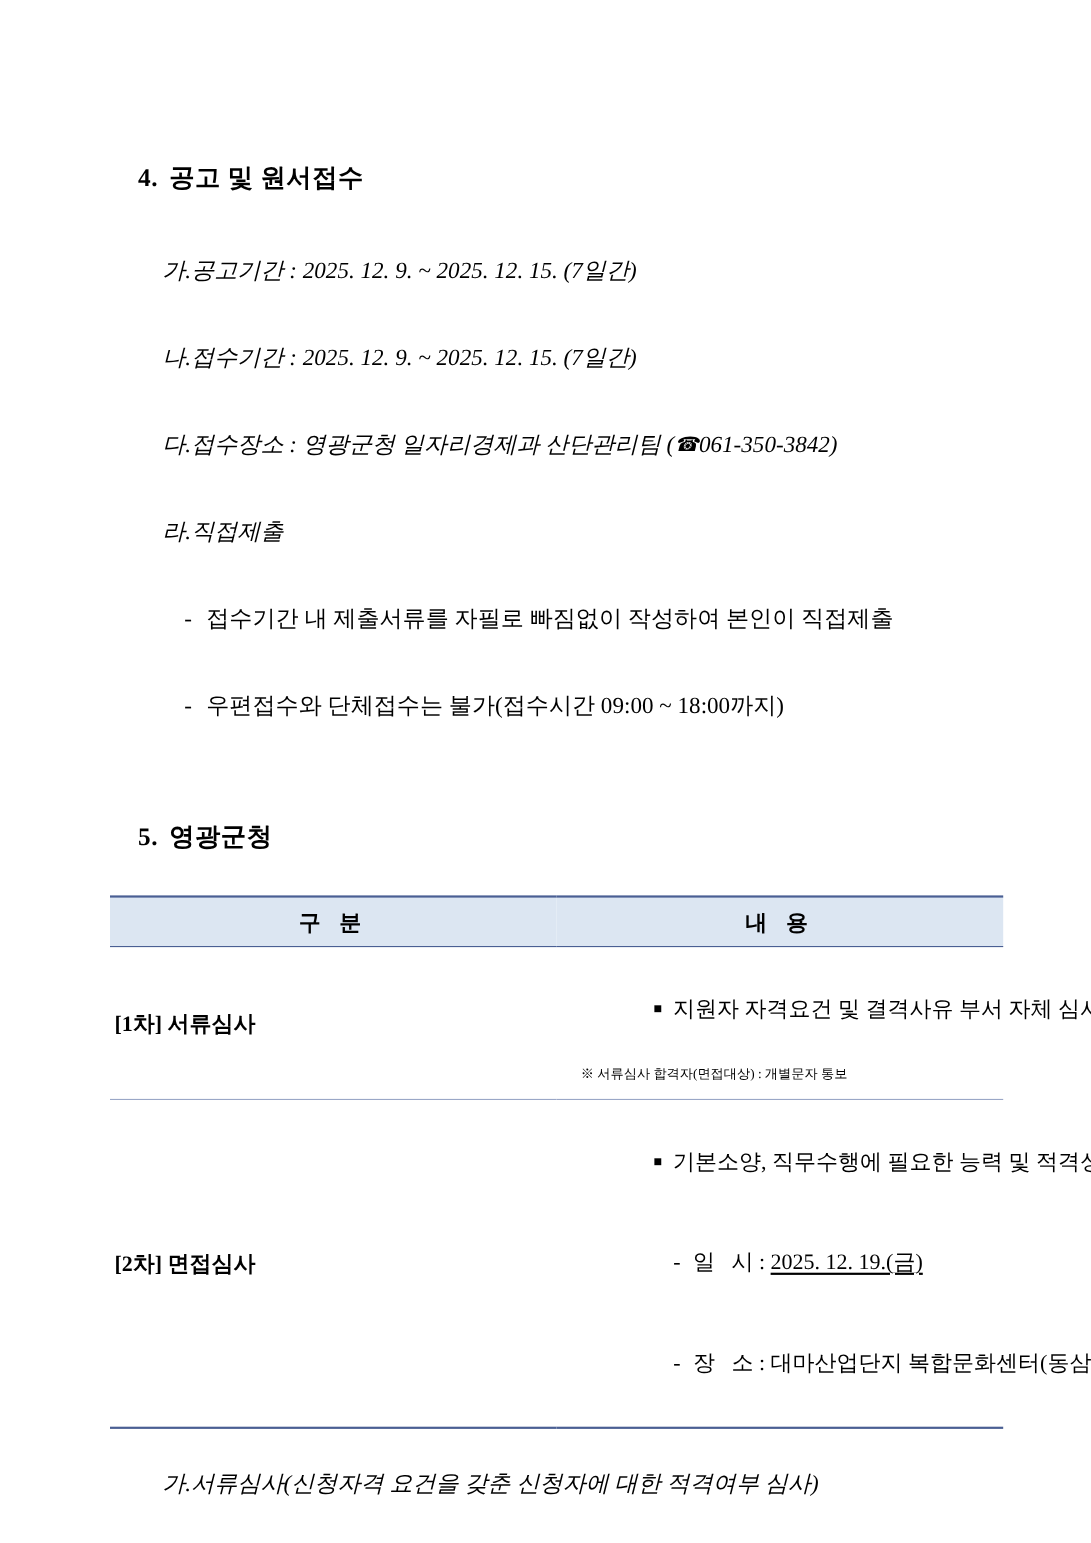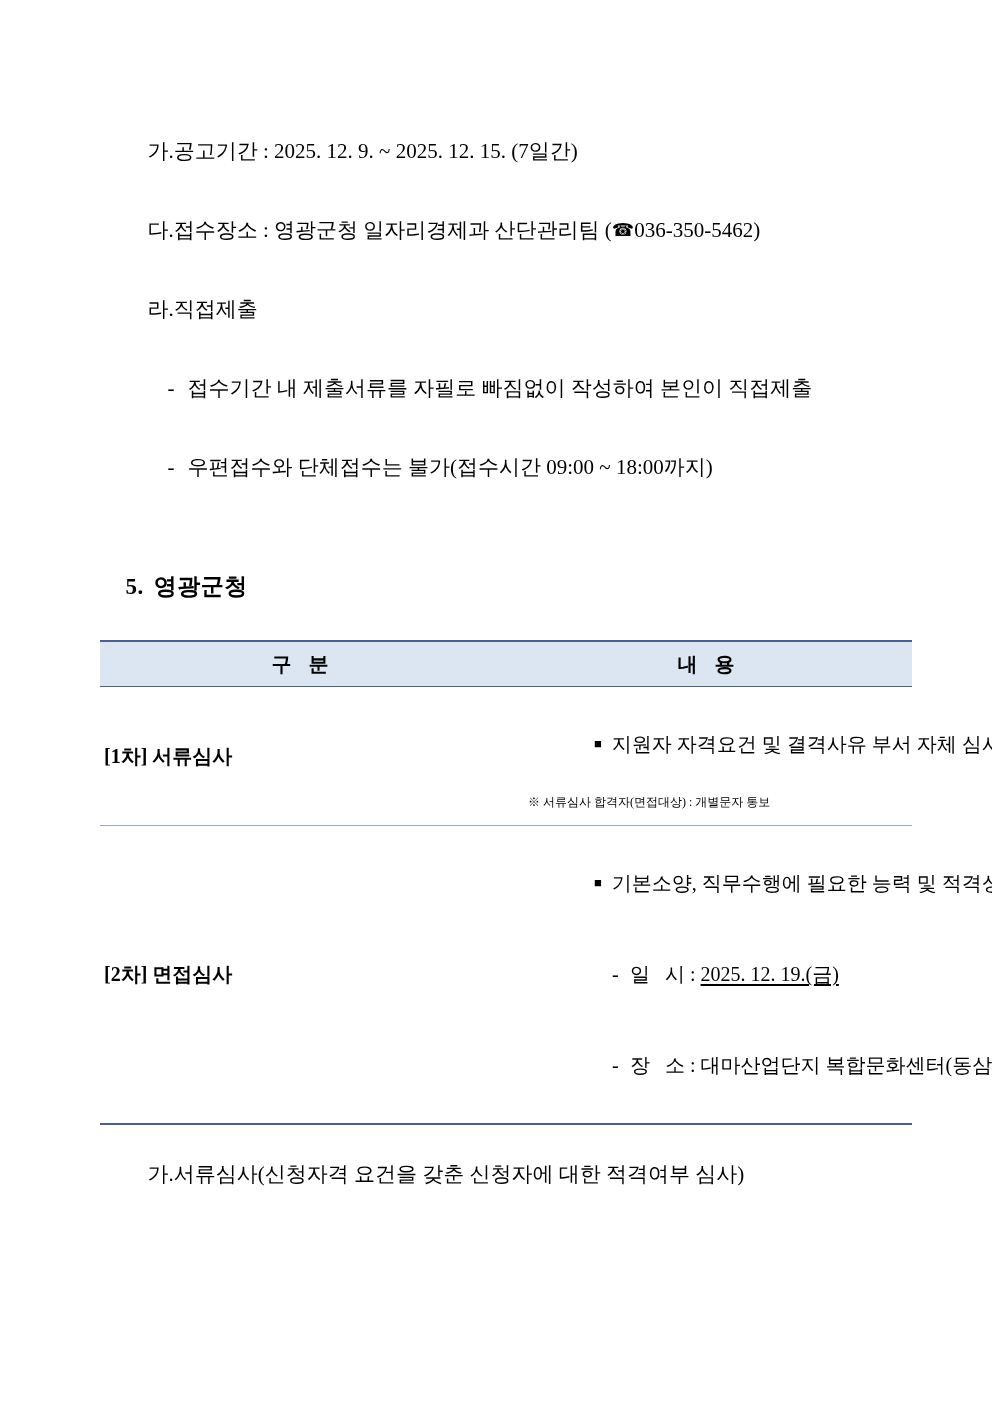--- a/index.html
+++ b/index.html
@@ -30,20 +30,21 @@
   }
   .section-title .num {
     margin-right: 10px;
   }
   .item {
     font-size: 21px;
     line-height: 1.0;
     margin: 0 0 16px 0;
     padding-left: 28px;
     white-space: pre;
+    font-style: italic;
   }
   .item .marker {
     display: inline-block;
     min-width: 26px;
   }
   .subitem {
     font-size: 21px;
     line-height: 1.0;
     margin: 0 0 16px 0;
     padding-left: 48px;
@@ -130,28 +131,34 @@
     text-underline-offset: 3px;
     text-align: right;
   }
 </style>
 </head>
 <body>
 
 <div class="page">
 
   <div class="section">
+    <div class="section-title">
+      <span class="num">4.</span><span>공고 및 원서접수</span>
+    </div>
 
     <div class="item">
       <span class="marker">가.</span><span>공고기간 : 2025. 12. 9. ~ 2025. 12. 15. (7일간)</span>
     </div>
 
-
-    <div class="item">
-      <span class="marker">다.</span><span>접수장소 : 영광군청 일자리경제과 산단관리팀 (</span><span class="phone-ico">☎</span><span>036-350-5462)</span>
+    <div class="item">
+      <span class="marker">나.</span><span>접수기간 : 2025. 12. 9. ~ 2025. 12. 15. (7일간)</span>
+    </div>
+
+    <div class="item">
+      <span class="marker">다.</span><span>접수장소 : 영광군청 일자리경제과 산단관리팀 (</span><span class="phone-ico">☎</span><span>061-350-3842)</span>
     </div>
 
     <div class="item">
       <span class="marker">라.</span><span>직접제출</span>
     </div>
 
     <div class="subitem">
       <span class="dash">-</span><span>접수기간 내 제출서류를 자필로 빠짐없이 작성하여 본인이 직접제출</span>
     </div>
 

